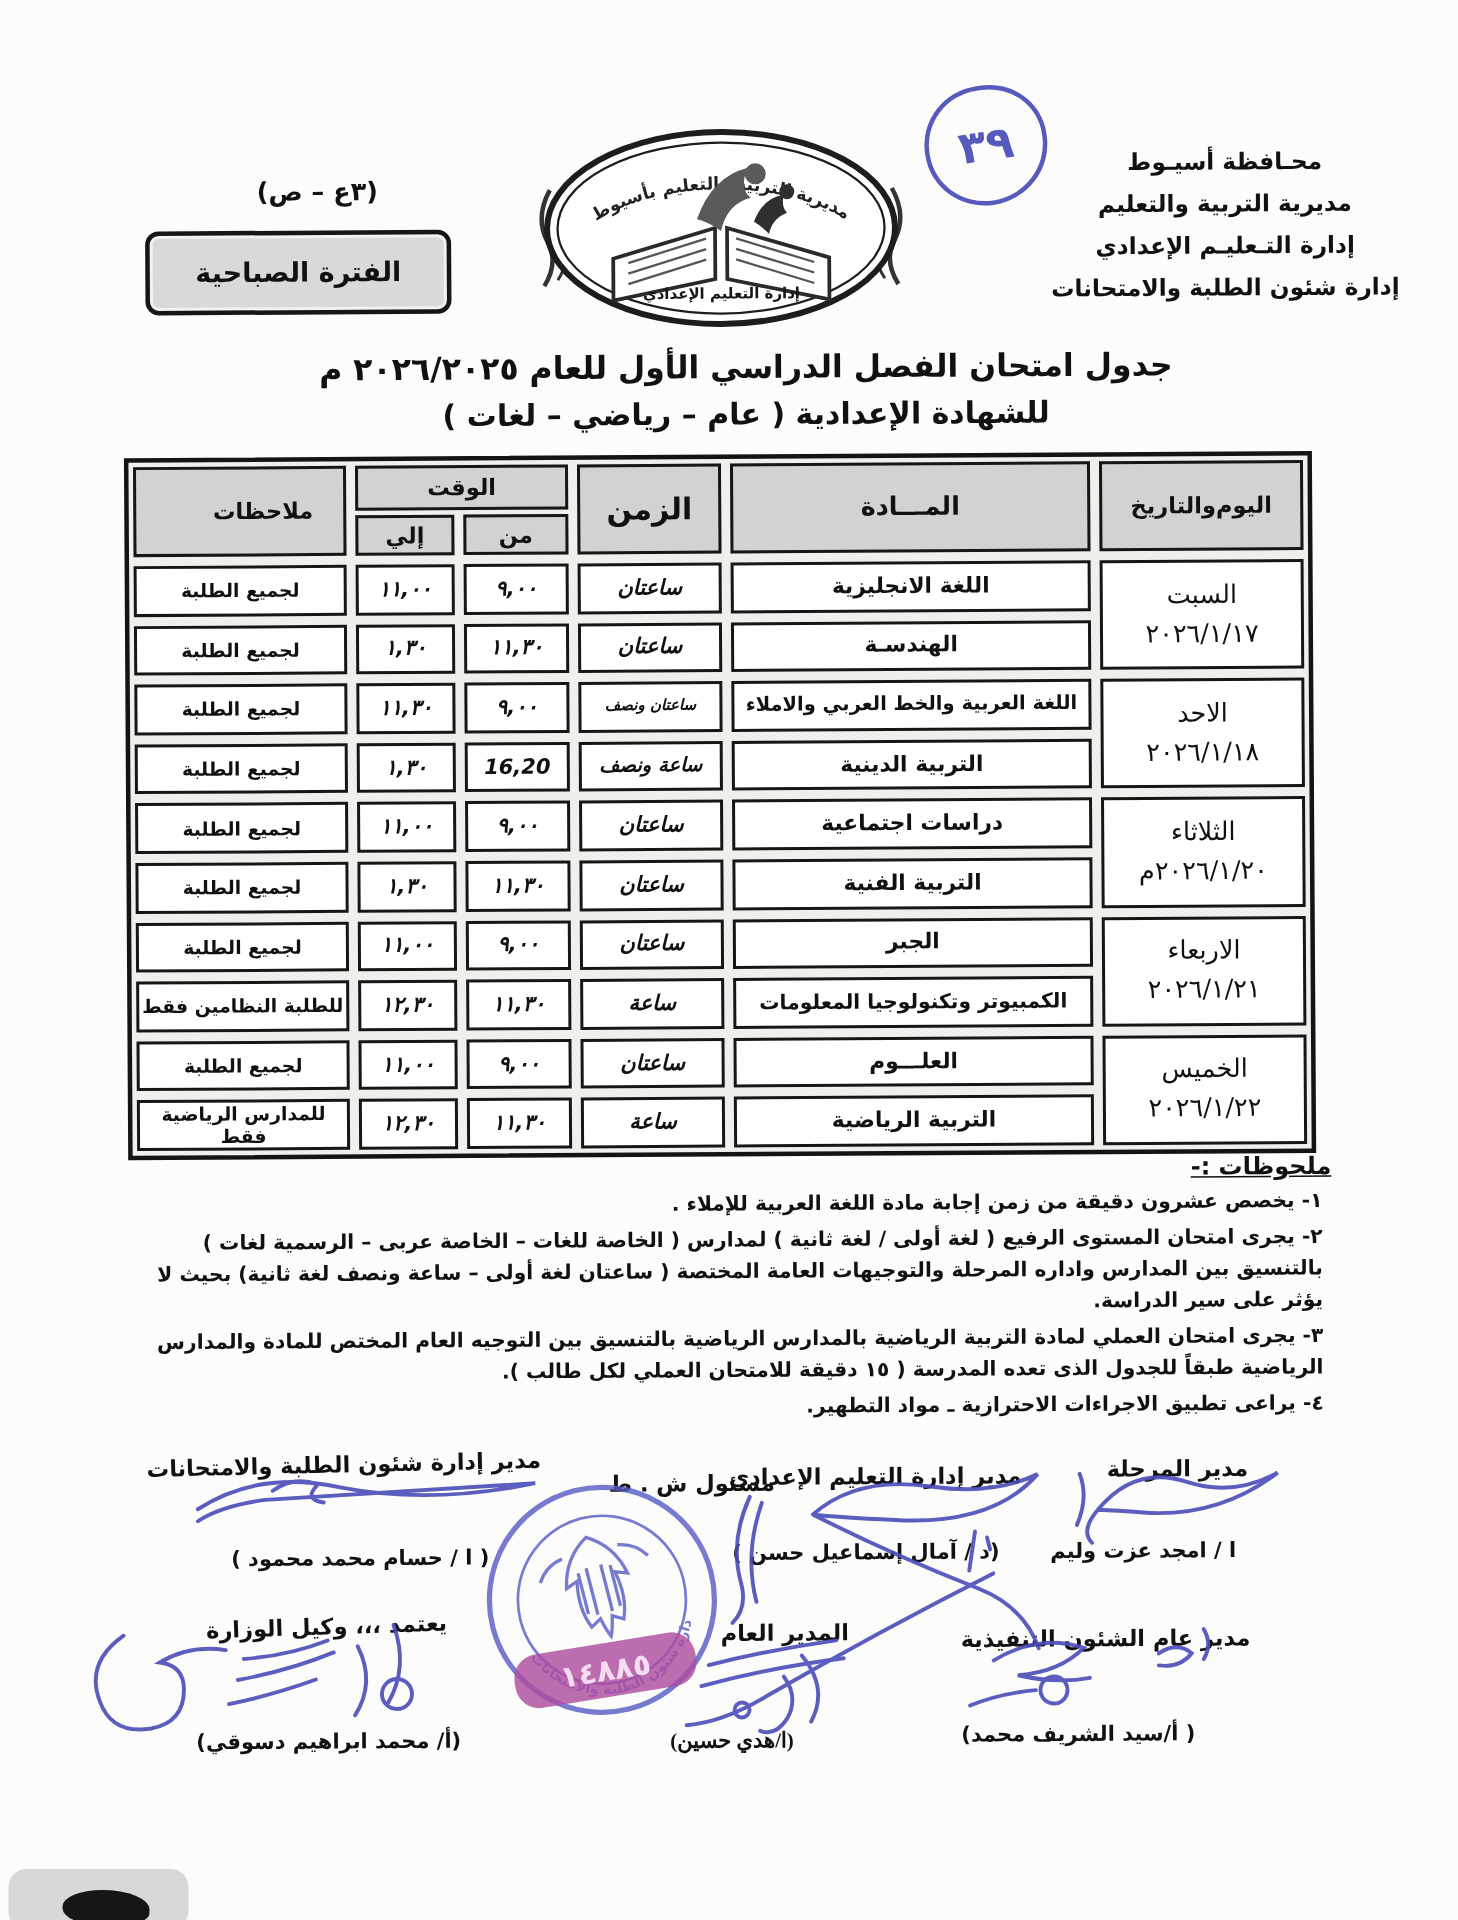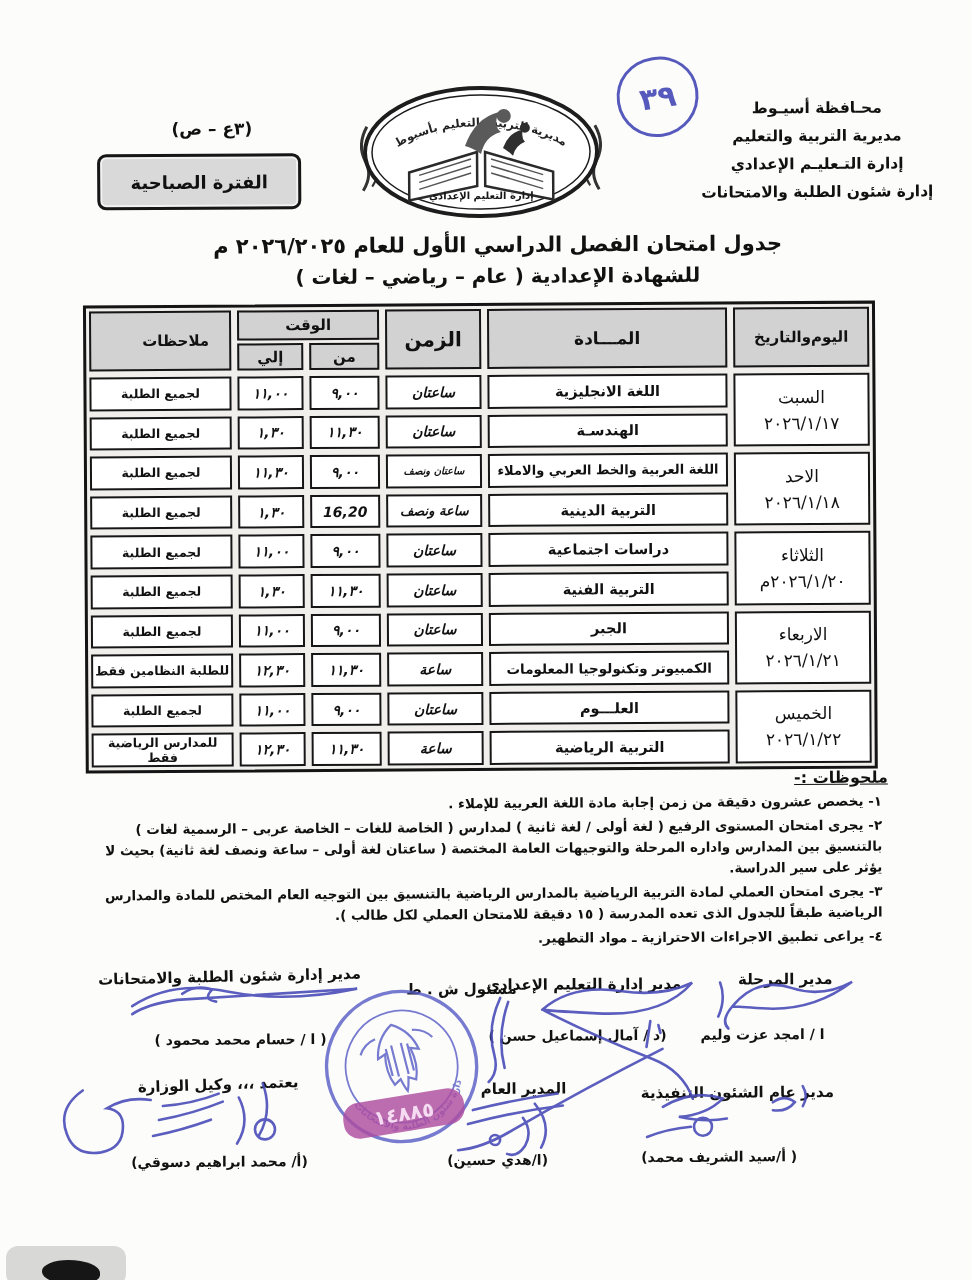--- a/index.html
+++ b/index.html
@@ -240,21 +240,21 @@
   <div class="sig" style="left:404px;top:980px;">مسئول ش . ط</div>
   <div class="sig" style="left:96px;top:966px;transform:rotate(-1deg);">مدير إدارة شئون الطلبة والامتحانات</div>
   <div class="sig name" style="left:698px;top:1028px;">ا / امجد عزت وليم</div>
   <div class="sig name" style="left:486px;top:1028px;">(د / آمال إسماعيل حسن )</div>
   <div class="sig name" style="left:152px;top:1030px;">( ا / حسام محمد محمود )</div>
 
   <div class="sig" style="left:638px;top:1085px;">مدير عام الشئون التنفيذية</div>
   <div class="sig" style="left:478px;top:1080px;">المدير العام</div>
   <div class="sig" style="left:135px;top:1074px;transform:rotate(-1.5deg);">يعتمد ،،، وكيل الوزارة</div>
   <div class="sig name" style="left:638px;top:1150px;">( أ/سيد الشريف محمد)</div>
-  <div class="sig name" style="left:444px;top:1152px;">(ا/هدي حسين)</div>
+  <div class="sig name" style="left:444px;top:1152px;font-family:Liberation Serif, serif;">(ا/هدي حسين)</div>
   <div class="sig name" style="left:128px;top:1152px;">(أ/ محمد ابراهيم دسوقي)</div>
 
   <svg class="round-stamp" viewBox="0 0 162 162">
     <defs>
         <path id="arcStamp" d="M 26,108 A 60,60 0 0 0 136,108" fill="none"></path>
       </defs>
     <circle cx="81" cy="81" r="75" fill="none" stroke="#575cc6" stroke-width="3.5"></circle>
     <circle cx="81" cy="81" r="56" fill="none" stroke="#575cc6" stroke-width="1.8"></circle>
 
     <g stroke="#575cc6" fill="none" stroke-width="2.2">

